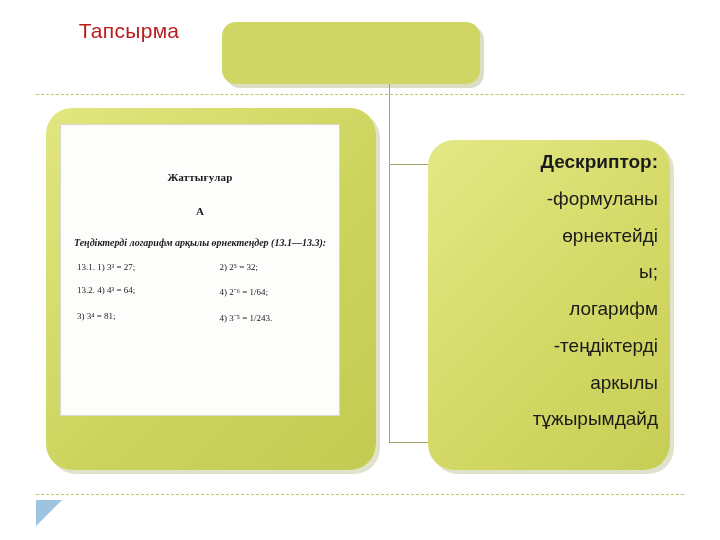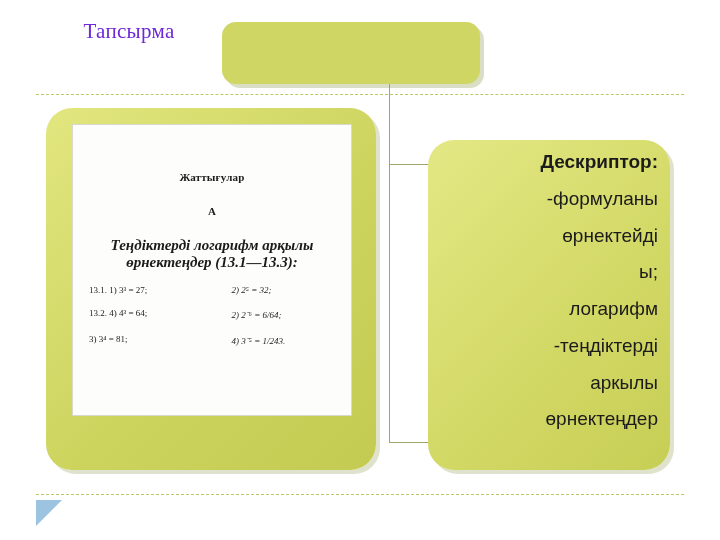--- a/index.html
+++ b/index.html
@@ -49,39 +49,39 @@
   #title-text {
     position: absolute;
     left: 0;
     top: 0;
     width: 258px;
     height: 62px;
     display: flex;
     align-items: center;
     justify-content: center;
     font-size: 21px;
-    color: #6d28d9;
-    font-family: Liberation Serif, serif;
+    color: #b91c1c;
+    font-family: Liberation Sans, sans-serif;
     letter-spacing: 0.3px;
   }
 
   
   #left-card {
     position: absolute;
     left: 46px;
     top: 108px;
     width: 330px;
     height: 362px;
     background: linear-gradient(135deg, #e2e67f 0%, #cdd45e 55%, #c3cb52 100%);
     border-radius: 26px;
     box-shadow: 4px 4px 0 rgba(150,160,90,0.30);
   }
   #worksheet {
     position: absolute;
-    left: 72px;
+    left: 60px;
     top: 124px;
     width: 278px;
     height: 290px;
     background: #fdfdfb;
     border: 1px solid #d8d8cf;
     overflow: hidden;
   }
   .ws-title {
     text-align: center;
     font-family: "Liberation Serif", serif;
@@ -97,21 +97,21 @@
     font-weight: bold;
     font-size: 11px;
     color: #1b1b1b;
     margin-top: 22px;
   }
   .ws-instr {
     text-align: center;
     font-family: "Liberation Serif", serif;
     font-style: italic;
     font-weight: bold;
-    font-size: 15px;
+    font-size: 10px;
     color: #1b1b1b;
     margin-top: 20px;
   }
   .ws-rows {
     margin-top: 14px;
     padding: 0 14px 0 16px;
   }
   .ws-row {
     display: flex;
     font-family: "Liberation Serif", serif;
@@ -120,21 +120,20 @@
     margin-bottom: 13px;
     gap: 16px;
   }
   .ws-row .c1 {
     width: 132px;
     white-space: nowrap;
   }
   .ws-row .c2 {
     width: 110px;
     white-space: nowrap;
-    font-style: italic;
   }
 
   
   #right-card {
     position: absolute;
     left: 428px;
     top: 140px;
     width: 242px;
     height: 330px;
     background: linear-gradient(135deg, #e4e885 0%, #d2d864 60%, #c7ce55 100%);
@@ -199,37 +198,37 @@
     <div class="ws-title">Жаттығулар</div>
     <div class="ws-letter">А</div>
     <div class="ws-instr">Теңдіктерді логарифм арқылы өрнектеңдер (13.1—13.3):</div>
     <div class="ws-rows">
       <div class="ws-row">
         <div class="c1">13.1. 1) 3³ = 27;</div>
         <div class="c2">2) 2⁵ = 32;</div>
       </div>
       <div class="ws-row">
         <div class="c1">13.2. 4) 4³ = 64;</div>
-        <div class="c2">2) 2⁻⁶ = 6/64;</div>
+        <div class="c2">4) 2⁻⁶ = 1/64;</div>
       </div>
       <div class="ws-row">
         <div class="c1">3) 3⁴ = 81;</div>
         <div class="c2">4) 3⁻⁵ = 1/243.</div>
       </div>
     </div>
   </div>
 
   <div id="right-card"></div>
   <div id="descriptor-text">
     <span id="descriptor-heading">Дескриптор:</span>
     <span class="desc-line">-формуланы</span>
     <span class="desc-line">өрнектейді</span>
     <span class="desc-line">ы;</span>
     <span class="desc-line">логарифм</span>
     <span class="desc-line">-теңдіктерді</span>
     <span class="desc-line">аркылы</span>
-    <span class="desc-line">өрнектеңдер</span>
+    <span class="desc-line">тұжырымдайд</span>
   </div>
 
   <div id="bottom-rule"></div>
   <div id="bottom-accent"></div>
 
 </div>
 
 </body></html>

